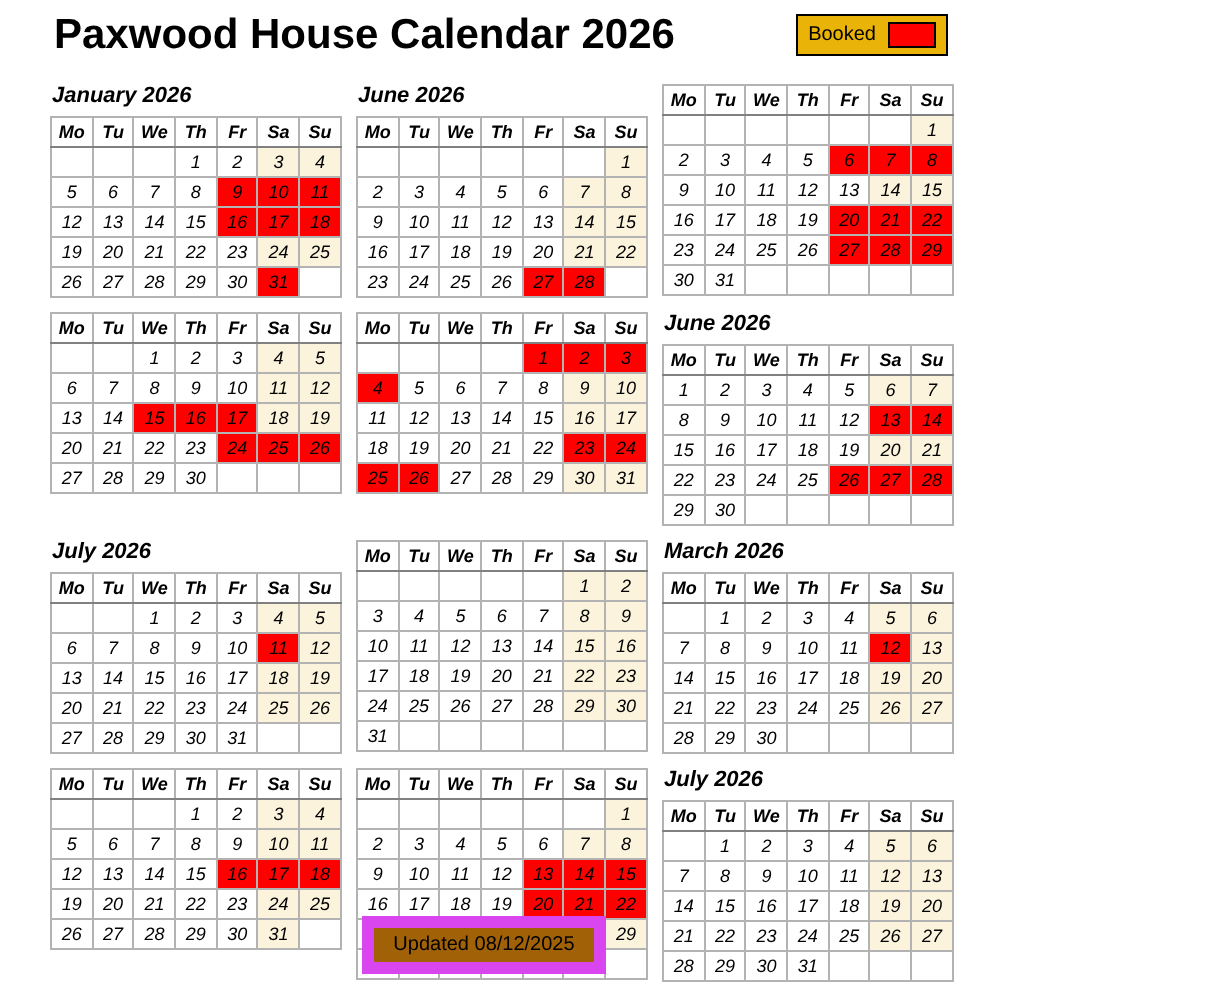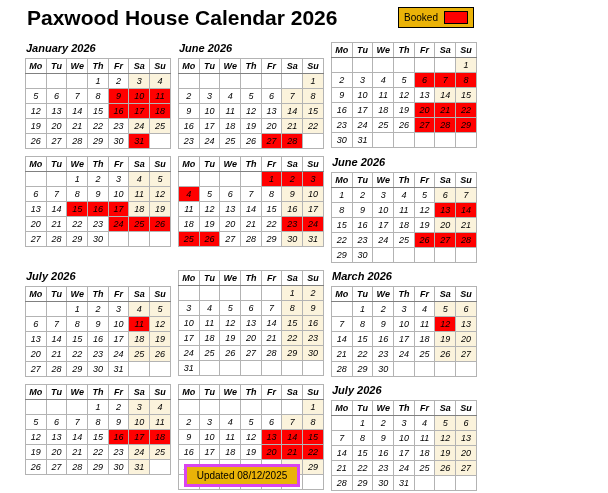--- a/index.html
+++ b/index.html
@@ -102,24 +102,24 @@
   td.empty { background: #ffffff; border: 1px solid #b3b3b3; }
   .footer {
     position: absolute;
     left: 0;
     right: 0;
     bottom: 6px;
     display: flex;
     justify-content: center;
   }
   .updated {
-    border: 3px solid #d946ef;
+    border: 6px solid #d946ef;
     font-size: 10px;
     padding: 3px 10px;
-    background: #eab308;
+    background: #a16207;
     line-height: 11px;
   }
 </style>
 </head>
 <body>
 
 <div class="page">
 
   <div class="header-row">
     <h1 class="title">Paxwood House Calendar 2026</h1>

